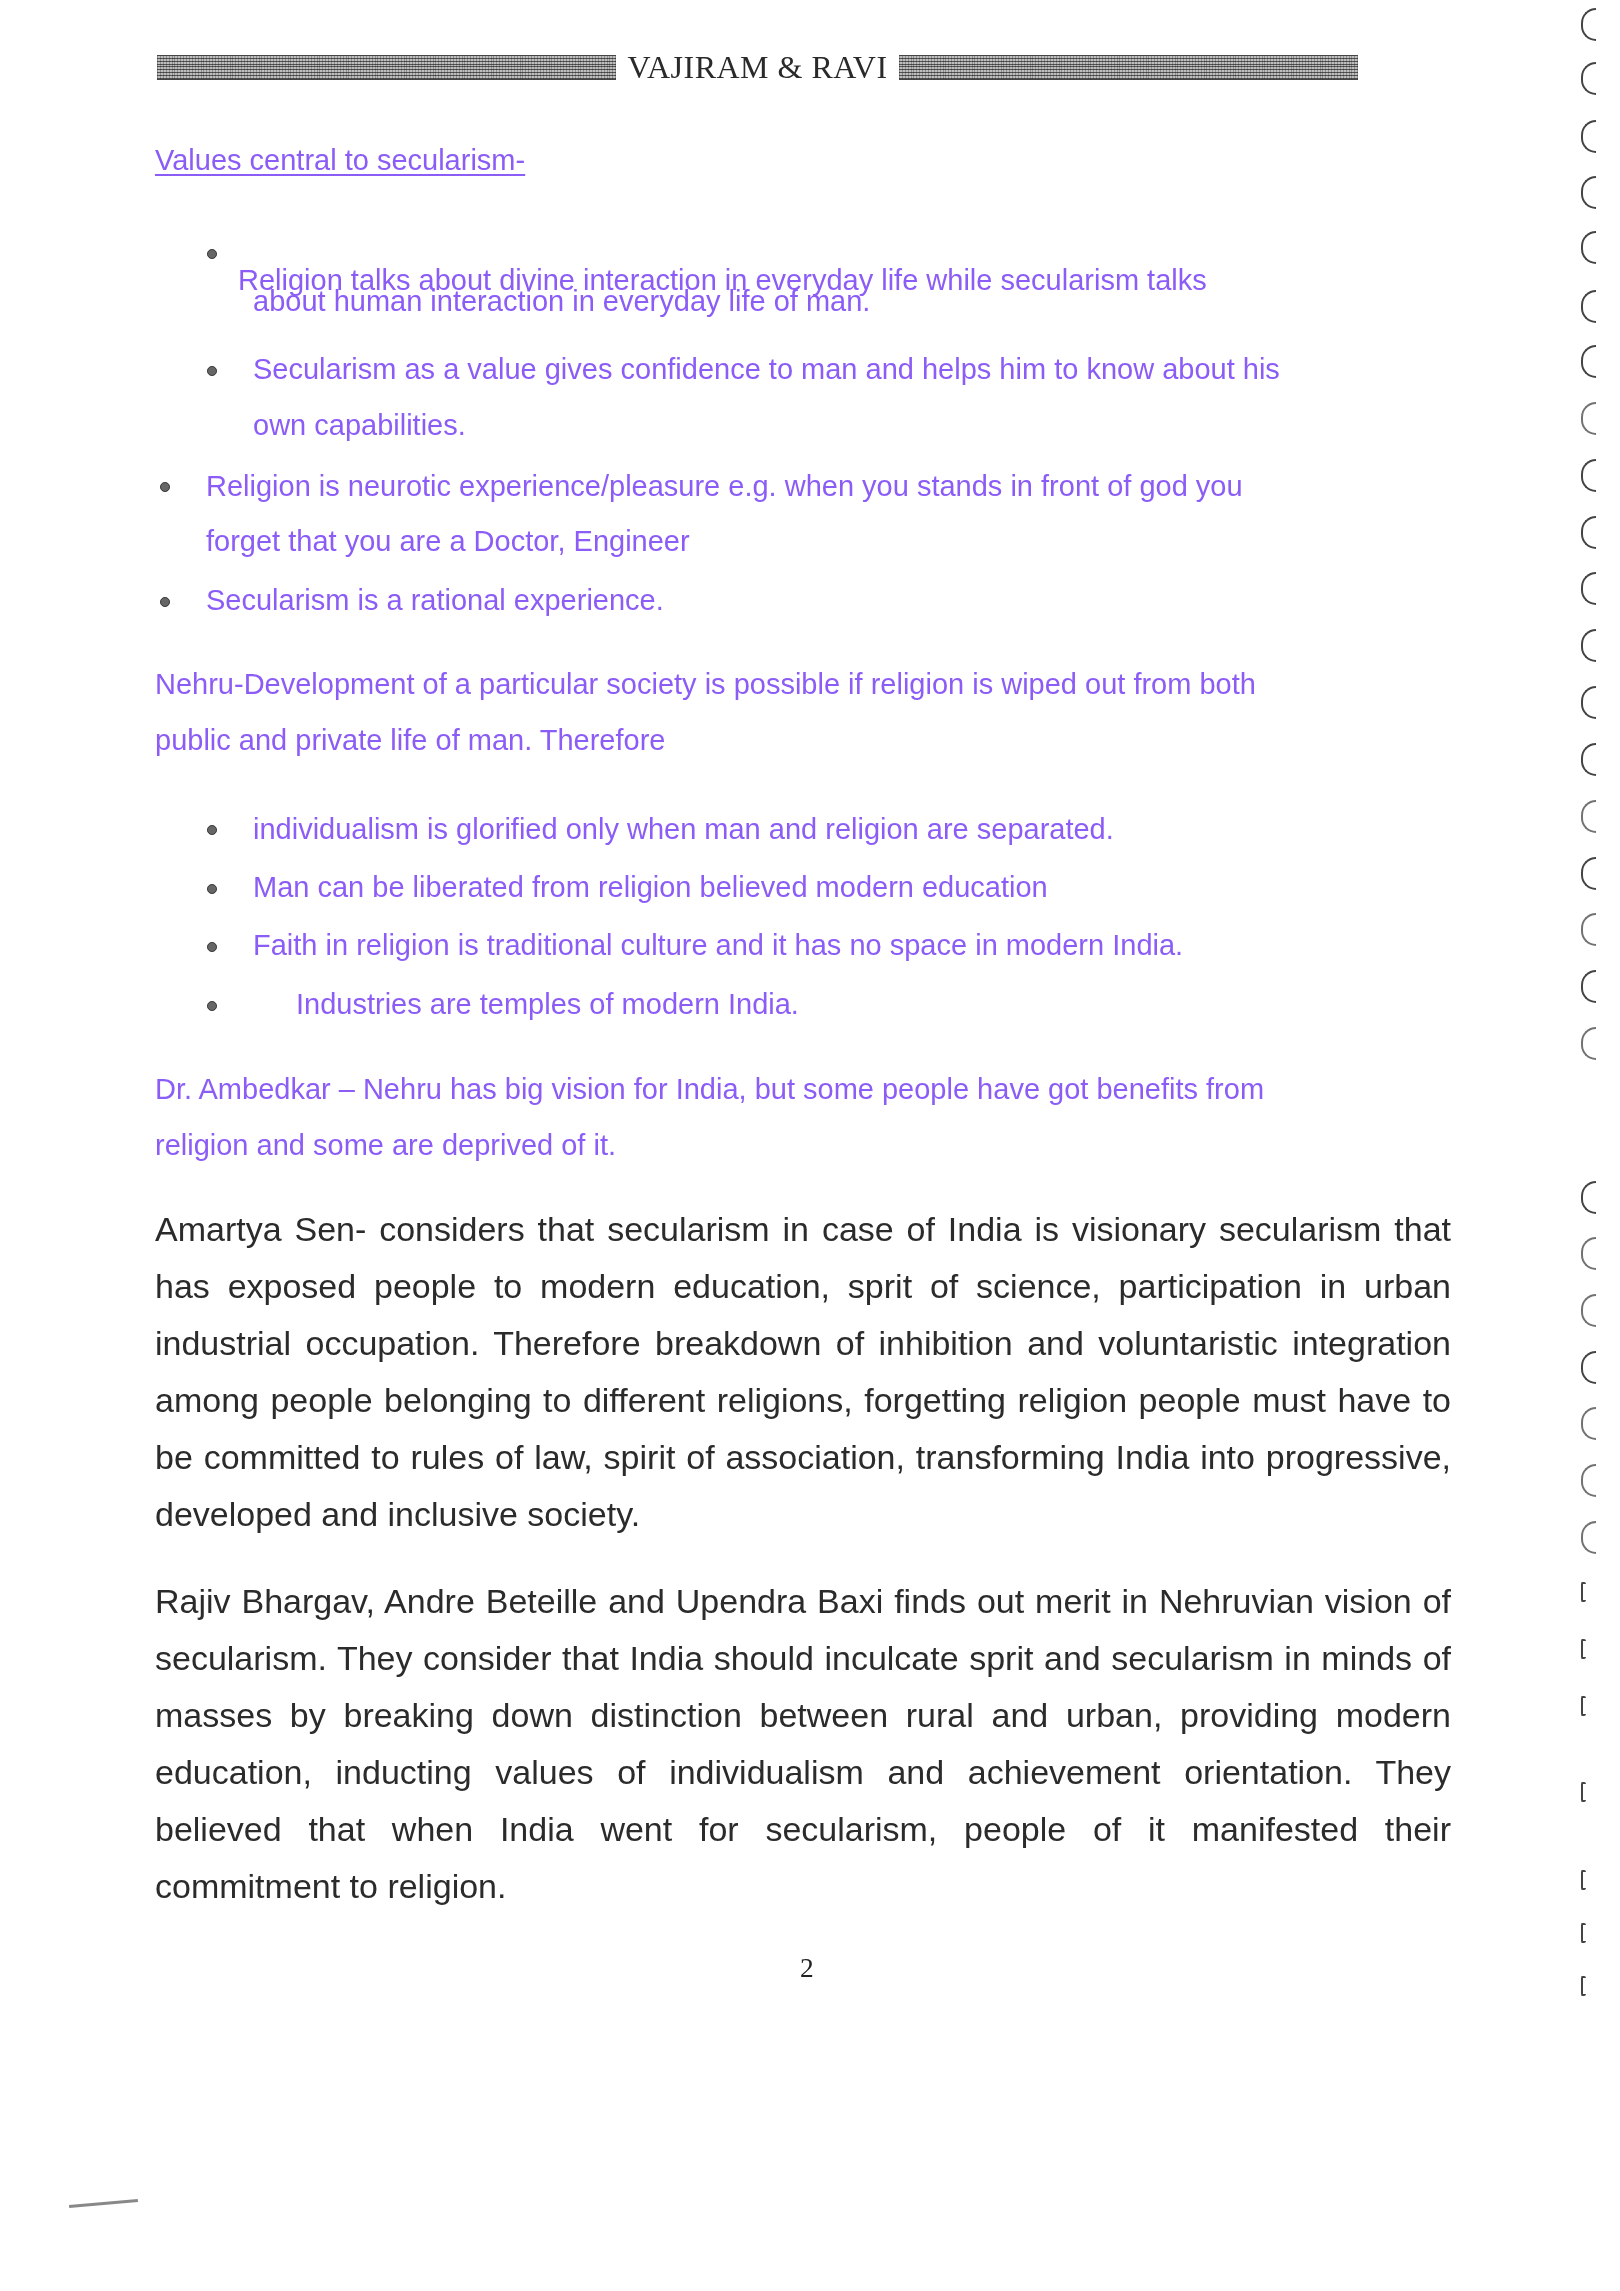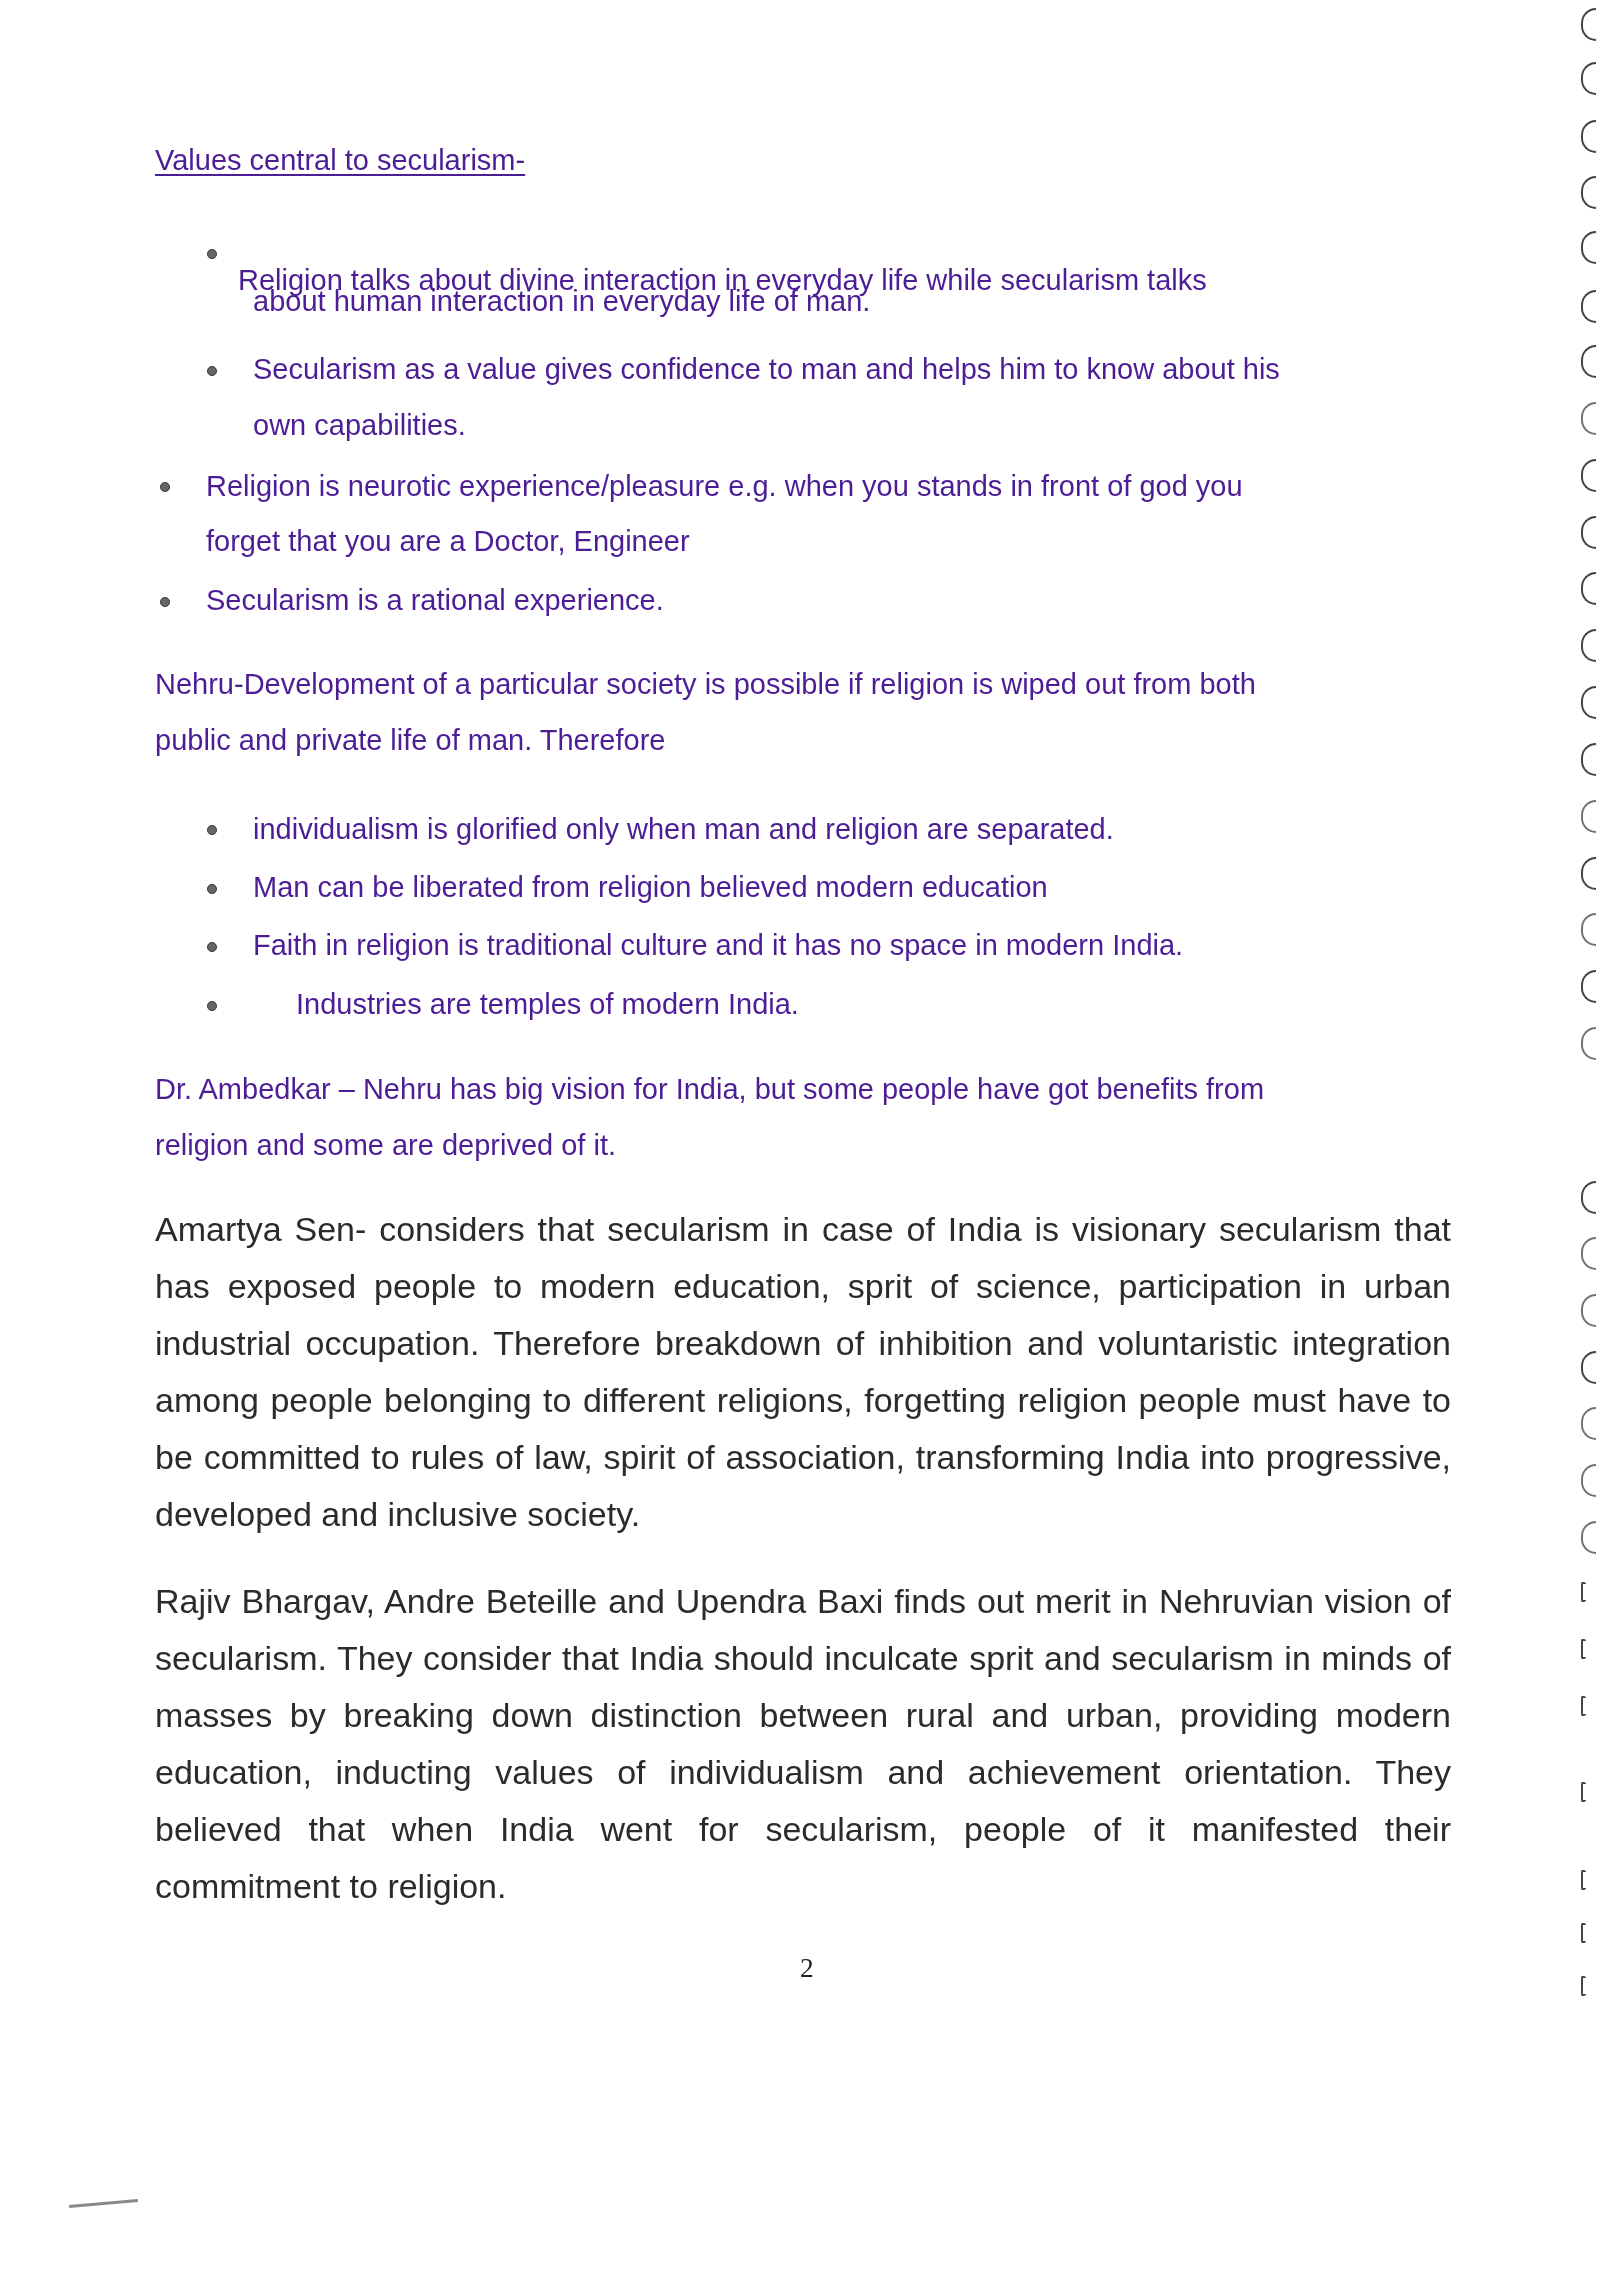--- a/index.html
+++ b/index.html
@@ -18,21 +18,21 @@
         repeating-linear-gradient(90deg, rgba(0,0,0,0.25) 0px, rgba(0,0,0,0.25) 1px, transparent 1px, transparent 2.9px);
       background-blend-mode: multiply;
       border-top: 1px solid #444; border-bottom: 1px solid #444;
     }
     .brand {
       font-family: "Liberation Serif", serif; font-size: 32px; color: #2a2a2a;
       padding: 0 11.8px; letter-spacing: 0.5px; white-space: nowrap;
     }
 
     .content { position: absolute; left: 0; top: 0; width: 1620px; }
-    .line { position: absolute; font-size: 29px; line-height: 35px; white-space: nowrap; color: #4c1d95; }
+    .line { position: absolute; font-size: 29px; line-height: 35px; white-space: nowrap; color: #8b5cf6; }
     .heading { text-decoration: underline; text-underline-offset: 3.9px; }
 
     .bullet {
       position: absolute; width: 9.8px; height: 9.8px; border-radius: 50%;
       background: #666; border: 1px solid #333; box-sizing: border-box;
     }
 
     .para { position: absolute; left: 155px; width: 1296px; font-size: 34px; line-height: 57px; text-align: justify; color: #2b2b2b; }
 
     .pagenum { position: absolute; left: 800px; top: 1953px; font-family: "Liberation Serif", serif; font-size: 27.4px; color: #222; }
@@ -44,20 +44,25 @@
     }
     .ring.faint { border-width: 2px; opacity: 0.75; }
     .ring.stub { width: 2.9px; border-radius: 2px; height: 15.7px; }
     .scribble { position: absolute; left: 69px; top: 2202px; width: 69px; height: 2.9px; background: #555; transform: rotate(-5deg); opacity: 0.7; }
   </style>
 </head>
 <body>
 
 <div class="page">
 
+  <div class="header">
+    <div class="hatch"></div>
+    <div class="brand">VAJIRAM &amp; RAVI</div>
+    <div class="hatch"></div>
+  </div>
 
   <div class="content">
 
     <div class="line heading" style="left:155px; top:143px;">Values central to secularism-</div>
 
     <span class="bullet" style="left:207px; top:249px;"></span>
     <div class="line" style="left:238px; top:235px;margin-top:28px;">Religion talks about divine interaction in everyday life while secularism talks</div>
     <div class="line" style="left:253px; top:284px;text-align:right;">about human interaction in everyday life of man.</div>
 
     <span class="bullet" style="left:207px; top:366px;"></span>

